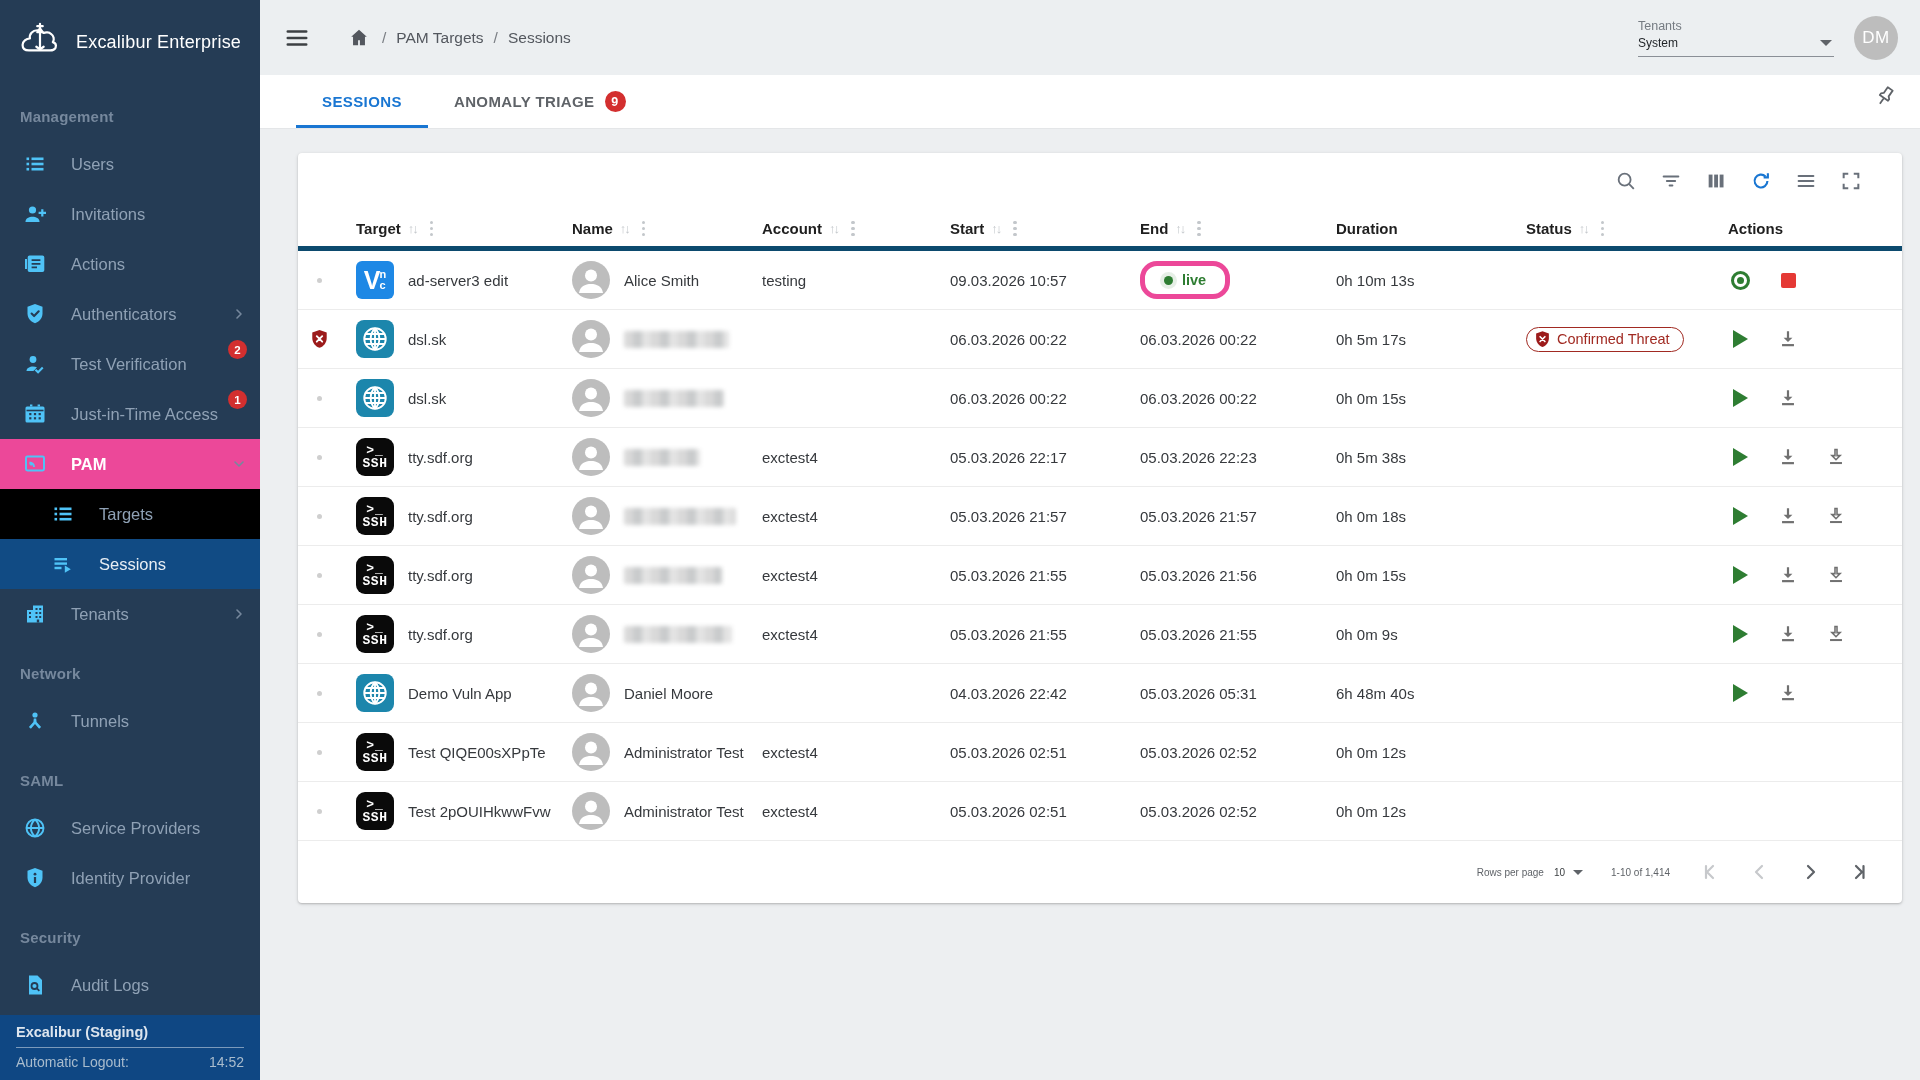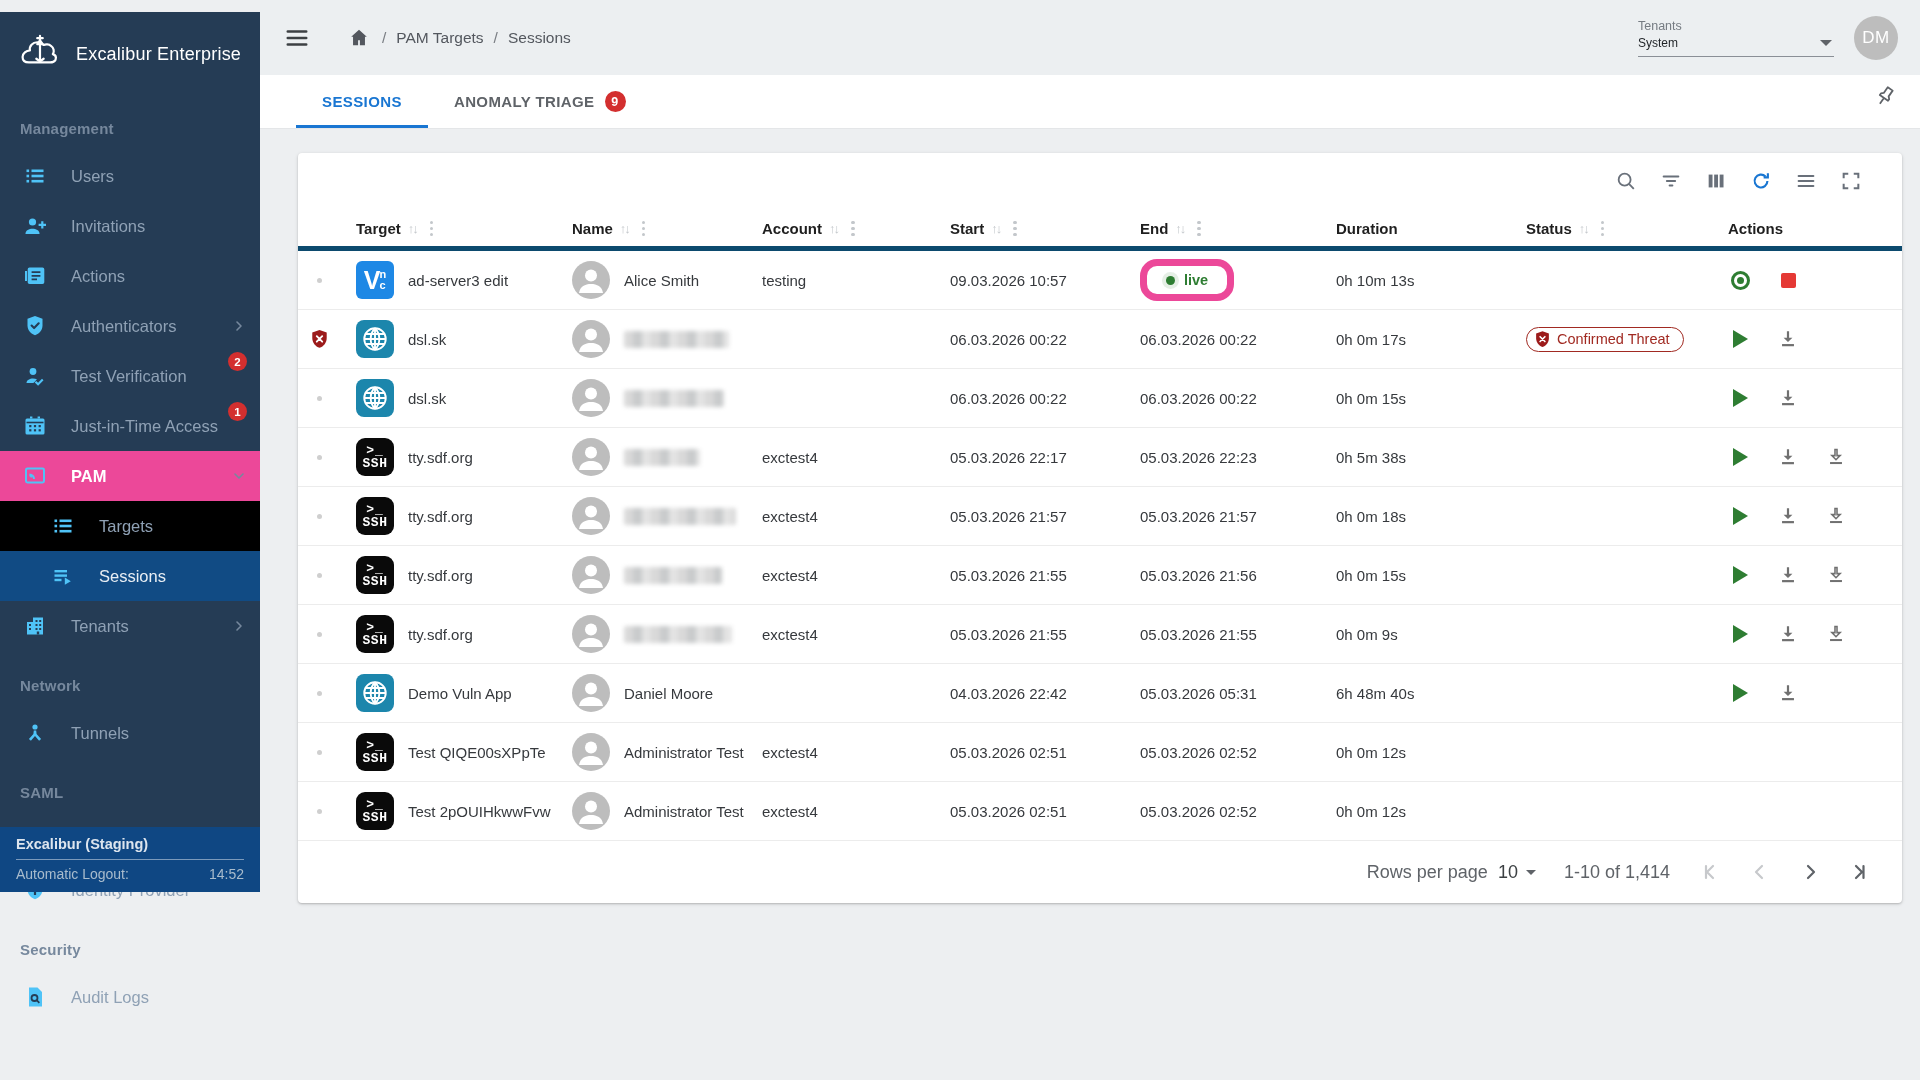--- a/index.html
+++ b/index.html
@@ -1,19 +1,19 @@
 <!DOCTYPE html>
 <html><head>
 <meta charset="utf-8">
 <style>
   * { margin:0; padding:0; box-sizing:border-box; }
   html,body { width:1920px; height:1080px; overflow:hidden; font-family:"Liberation Sans", sans-serif; background:#EDEFF1; }
 
   
-  .sidebar { position:fixed; left:0; top:12px; width:260px; height:880px; background:#253C55; z-index:10; }
+  .sidebar { position:fixed; left:0; top:0; width:260px; height:1080px; background:#253C55; z-index:10; }
   .logo-row { display:flex; align-items:center; gap:14px; padding:22px 18px 20px 18px; }
   .logo-mark { width:44px; height:40px; color:#fff; flex:0 0 auto; }
   .logo-title { color:#FFFFFF; font-size:18px; letter-spacing:.2px; }
   .nav-section-label { padding:26px 20px 14px 20px; color:#76889D; font-size:15px; font-weight:bold; letter-spacing:.2px; }
   .nav-item { position:relative; height:50px; display:flex; align-items:center; gap:23px; padding:0 14px 0 22px; cursor:pointer; }
   .nav-item .nav-icon { width:26px; height:26px; color:#4FC3F7; flex:0 0 auto; display:flex; align-items:center; justify-content:center; }
   .nav-item .nav-icon svg { width:24px; height:24px; }
   .nav-label { color:#8FA1B5; font-size:16.5px; white-space:nowrap; }
   .nav-item.selected-parent { background:#ec4899; }
   .nav-item.selected-parent .nav-label { color:#FFFFFF; font-weight:bold; }
@@ -84,33 +84,33 @@
   .vnc-v { font-size:25px; }
   .vnc-nc { display:flex; flex-direction:column; font-size:11px; margin-left:-1px; }
   .tile.web { background:#1C86AC; }
   .tile.web svg { width:30px; height:30px; }
   .tile.ssh { background:#0A0A0A; border-radius:9px; flex-direction:column; line-height:1; font-family:"Liberation Mono", monospace; font-weight:bold; }
   .ssh-top { font-size:13px; letter-spacing:1px; }
   .ssh-bot { font-size:13px; letter-spacing:.5px; }
   .row-avatar { width:38px; height:38px; border-radius:50%; background:#BDBDBD; flex:0 0 auto; overflow:hidden; display:flex; align-items:center; justify-content:center; }
   .row-avatar svg { width:38px; height:38px; }
   .blur-bar { height:17px; border-radius:2px; background:repeating-linear-gradient(90deg,#D9D9D9 0 9px,#C9CBCC 9px 18px,#E3E3E3 18px 27px); filter:blur(2px); }
-  .live-pill { display:inline-flex; align-items:center; gap:9px; border:7px solid #ec4899; border-radius:17px; padding:6px 19px; color:#2E7D32; font-weight:bold; font-size:14.5px;text-align:right; }
+  .live-pill { display:inline-flex; align-items:center; gap:9px; border:5px solid #ec4899; border-radius:17px; padding:6px 19px; color:#2E7D32; font-weight:bold; font-size:14.5px;text-align:right; }
   .live-dot { width:9px; height:9px; border-radius:50%; background:#2E7D32; box-shadow:0 0 0 4px rgba(46,125,50,.12); }
   .threat-pill { display:inline-flex; align-items:center; gap:7px; border:1.5px solid #A12A22; border-radius:15px; padding:3px 13px 3px 8px; color:#A12A22; font-size:14.5px; }
   .threat-pill svg { width:15px; height:17px; color:#9C1B1B; }
   .actions-cell { padding-left:28px; gap:24px; }
   .act { width:24px; height:24px; display:flex; align-items:center; justify-content:center; cursor:pointer; }
   .act-live { width:19px; height:19px; border:3px solid #2E7D32; border-radius:50%; display:flex; align-items:center; justify-content:center; }
   .act-live i { width:7px; height:7px; border-radius:50%; background:#2E7D32; display:block; }
   .act-stop { width:15px; height:15px; background:#E53935; border-radius:2px; }
   .act-play { width:0; height:0; border-top:9px solid transparent; border-bottom:9px solid transparent; border-left:15px solid #2E7D32; }
   .act svg { width:22px; height:22px; color:#707070; }
 
-  .tfoot { height:62px; display:flex; align-items:center; justify-content:flex-end; gap:28px; padding-right:30px; color:#5F6368; font-size:18px; border-top:none; }
+  .tfoot { height:62px; display:flex; align-items:center; justify-content:flex-end; gap:28px; padding-right:30px; color:#5F6368; font-size:10px; border-top:none; }
   .rpp { display:flex; align-items:center; gap:10px; }
   .rpp-select { display:flex; align-items:center; gap:8px; cursor:pointer; color:#3C4043; }
   .rpp-arrow { width:0; height:0; border-left:5px solid transparent; border-right:5px solid transparent; border-top:5px solid #5F6368; }
   .pager { display:flex; align-items:center; gap:26px; }
   .pg-btn { width:24px; height:24px; color:#5F6368; cursor:pointer; }
   .pg-btn.disabled { color:#C7C9CC; cursor:default; }
   .pg-btn svg { width:24px; height:24px; }
 </style>
 </head>
 <body>
@@ -534,21 +534,21 @@
             <div class="cell">
               <span></span>
             </div>
             <div class="cell">
               <span>06.03.2026 00:22</span>
             </div>
             <div class="cell">
               <span>06.03.2026 00:22</span>
             </div>
             <div class="cell">
-              <span>0h 0m 17s</span>
+              <span>0h 5m 17s</span>
             </div>
             <div class="cell">
               <span class="threat-pill">
                 <span style="display: flex;">
                   <svg viewBox="0 0 20 22">
                     <path fill="currentColor" d="M10 0 1.5 3v6.3c0 5.6 3.6 9.9 8.5 11.7 4.9-1.8 8.5-6.1 8.5-11.7V3z"></path>
                     <path d="m6.8 7.3 6.4 6.4M13.2 7.3l-6.4 6.4" stroke="#fff" stroke-width="2.2" stroke-linecap="round"></path>
                   </svg>
                 </span>
                 <span>Confirmed Threat</span>

